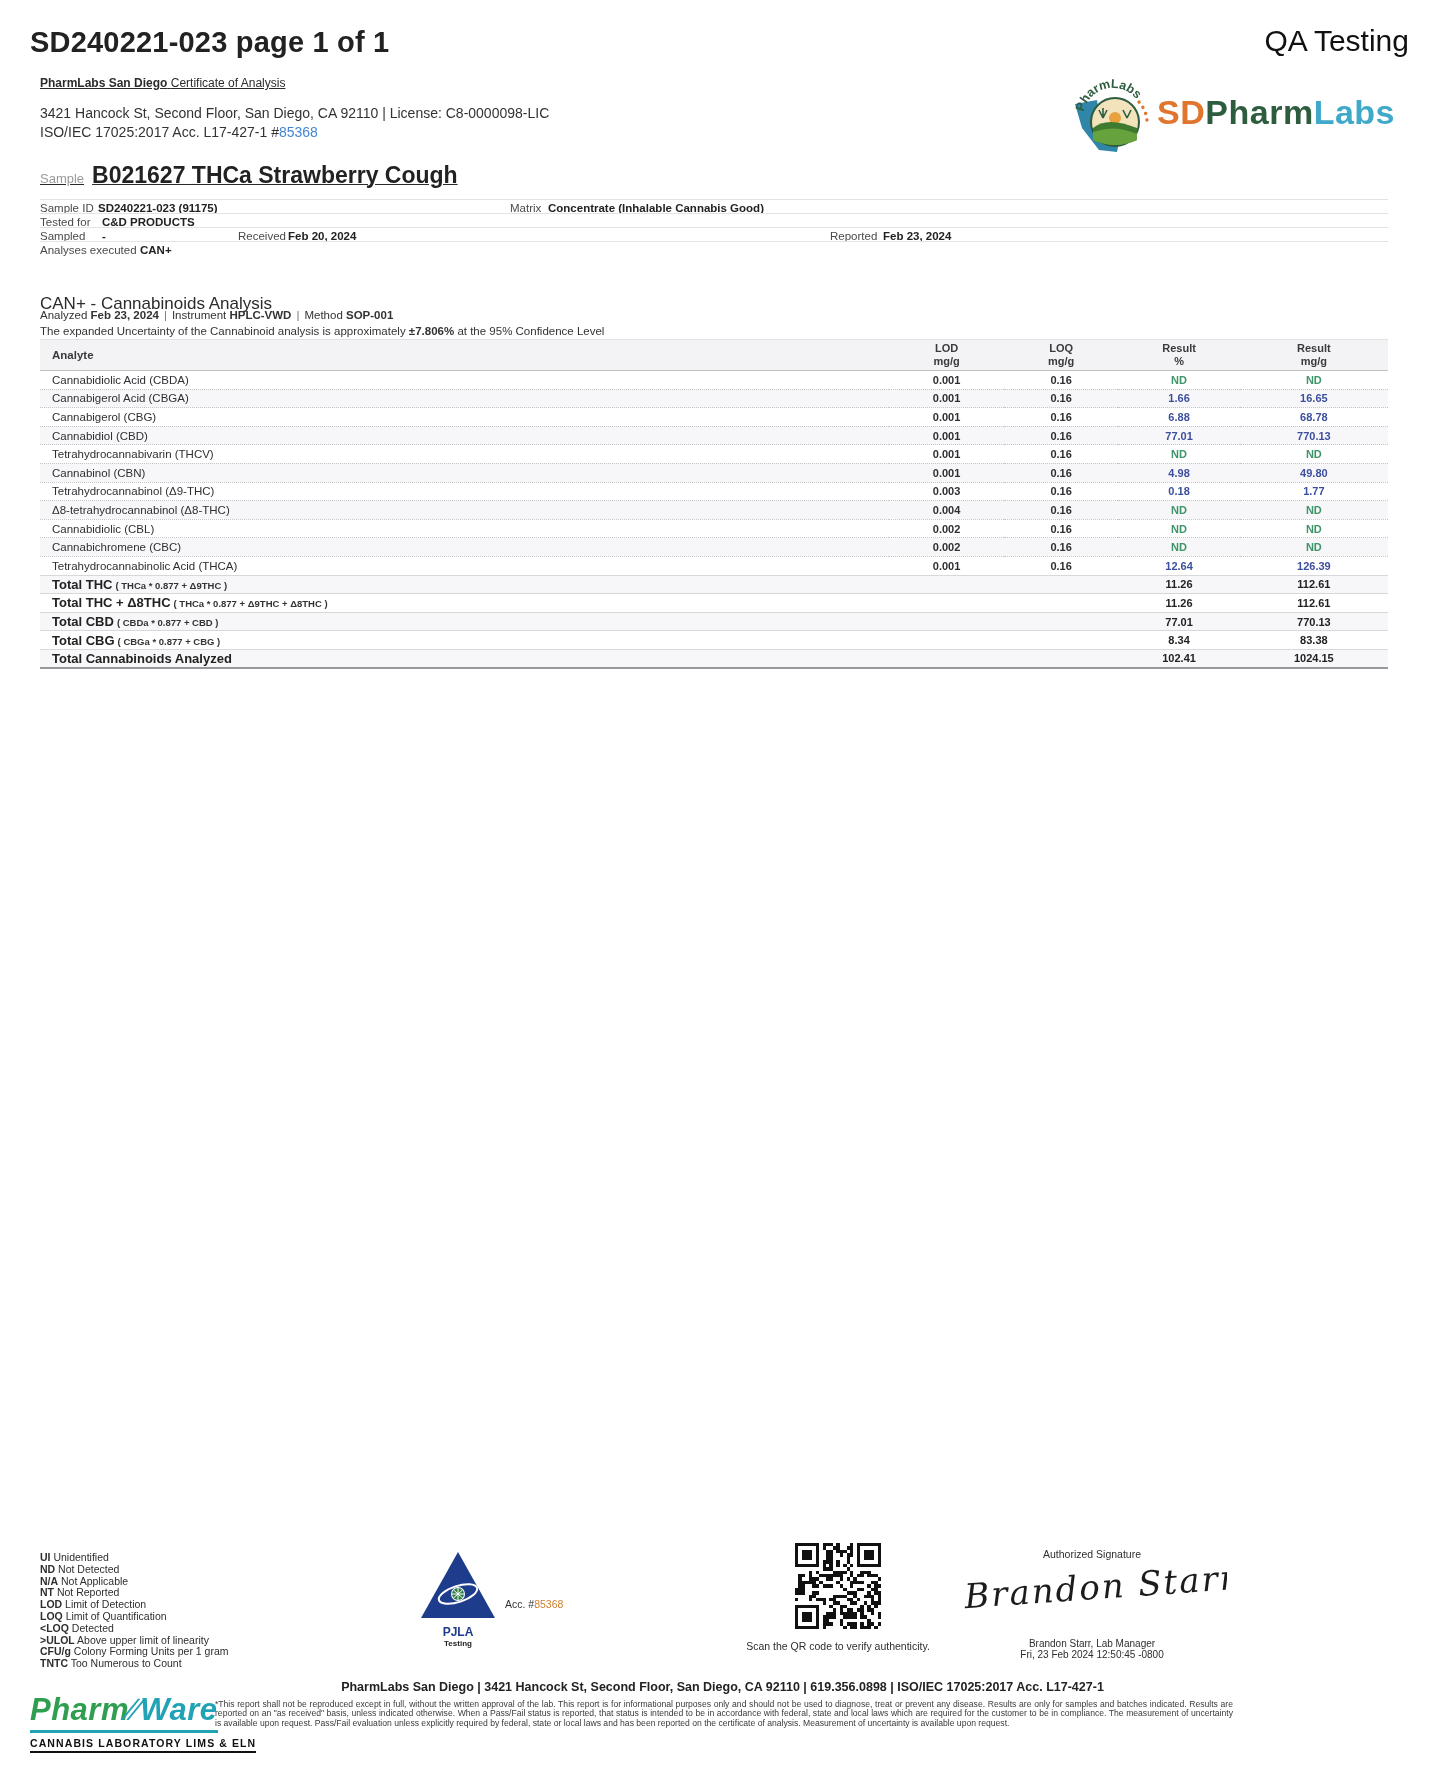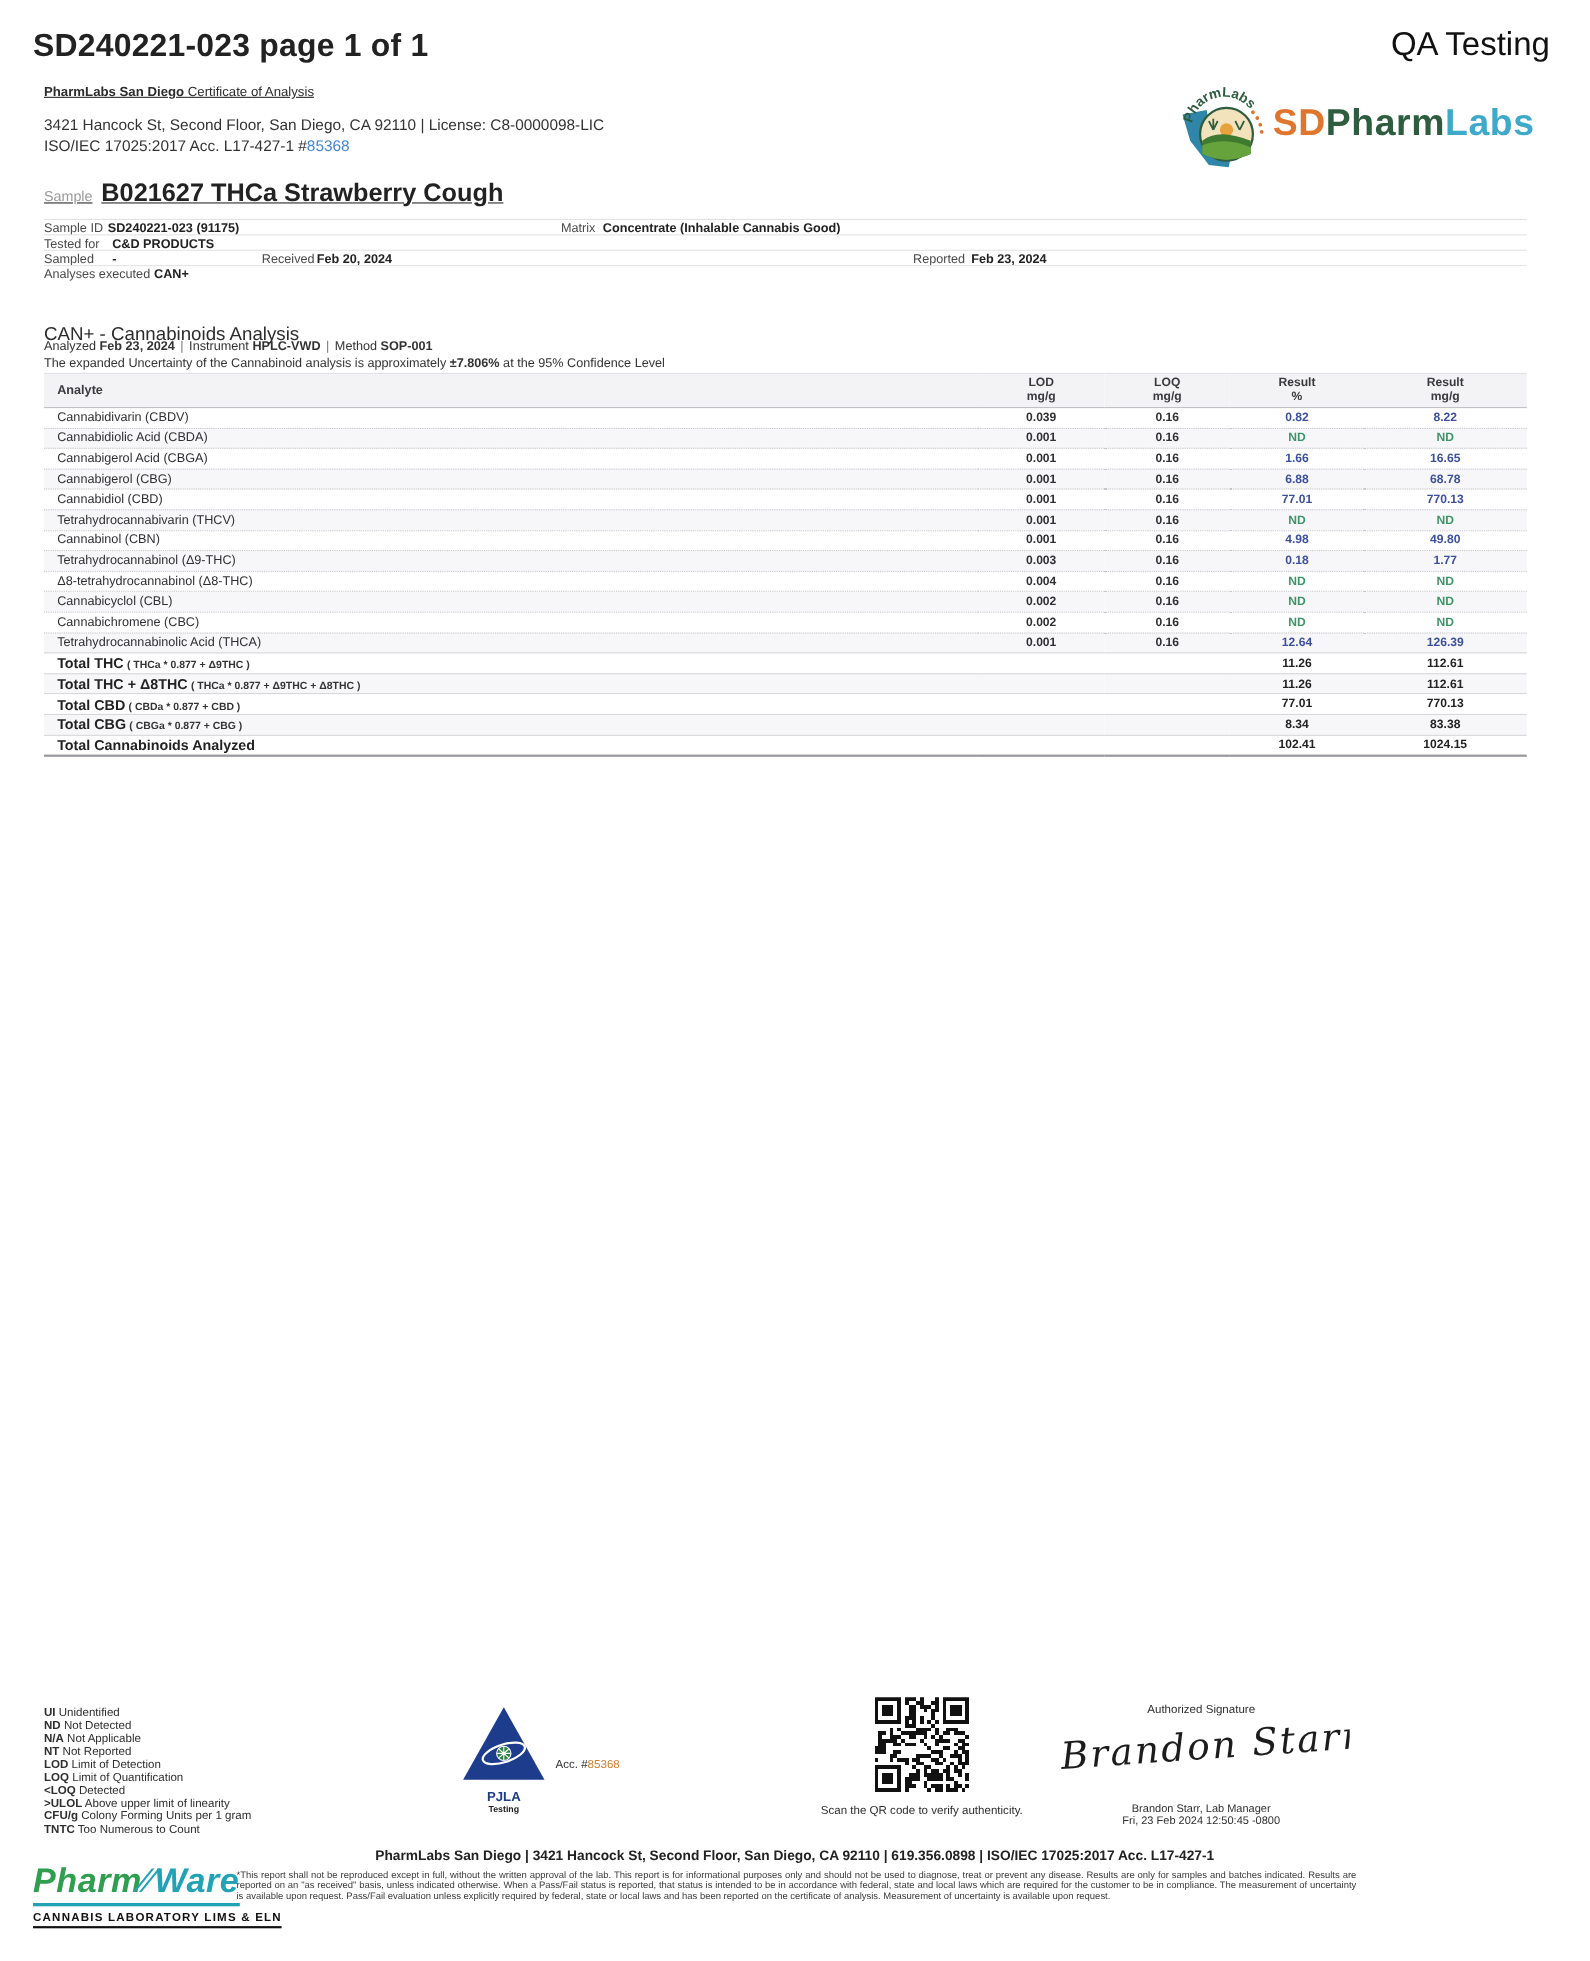--- a/index.html
+++ b/index.html
@@ -186,27 +186,20 @@
             <div>%</div>
           </th>
         <th class="h-num">
             <div>Result</div>
             <div>mg/g</div>
           </th>
       </tr>
     </thead>
     <tbody id="an-tbody">
         <tr>
-          <td class="c-name">Cannabidivarin (CBDV)</td>
-          <td class="c-num">0.039</td>
-          <td class="c-num">0.16</td>
-          <td class="c-num val-num">0.82</td>
-          <td class="c-num val-num">8.22</td>
-        </tr>
-        <tr>
           <td class="c-name">Cannabidiolic Acid (CBDA)</td>
           <td class="c-num">0.001</td>
           <td class="c-num">0.16</td>
           <td class="c-num val-nd">ND</td>
           <td class="c-num val-nd">ND</td>
         </tr>
         <tr>
           <td class="c-name">Cannabigerol Acid (CBGA)</td>
           <td class="c-num">0.001</td>
           <td class="c-num">0.16</td>
@@ -249,21 +242,21 @@
           <td class="c-num val-num">1.77</td>
         </tr>
         <tr>
           <td class="c-name">Δ8-tetrahydrocannabinol (Δ8-THC)</td>
           <td class="c-num">0.004</td>
           <td class="c-num">0.16</td>
           <td class="c-num val-nd">ND</td>
           <td class="c-num val-nd">ND</td>
         </tr>
         <tr>
-          <td class="c-name">Cannabicyclol (CBL)</td>
+          <td class="c-name">Cannabidiolic (CBL)</td>
           <td class="c-num">0.002</td>
           <td class="c-num">0.16</td>
           <td class="c-num val-nd">ND</td>
           <td class="c-num val-nd">ND</td>
         </tr>
         <tr>
           <td class="c-name">Cannabichromene (CBC)</td>
           <td class="c-num">0.002</td>
           <td class="c-num">0.16</td>
           <td class="c-num val-nd">ND</td>

